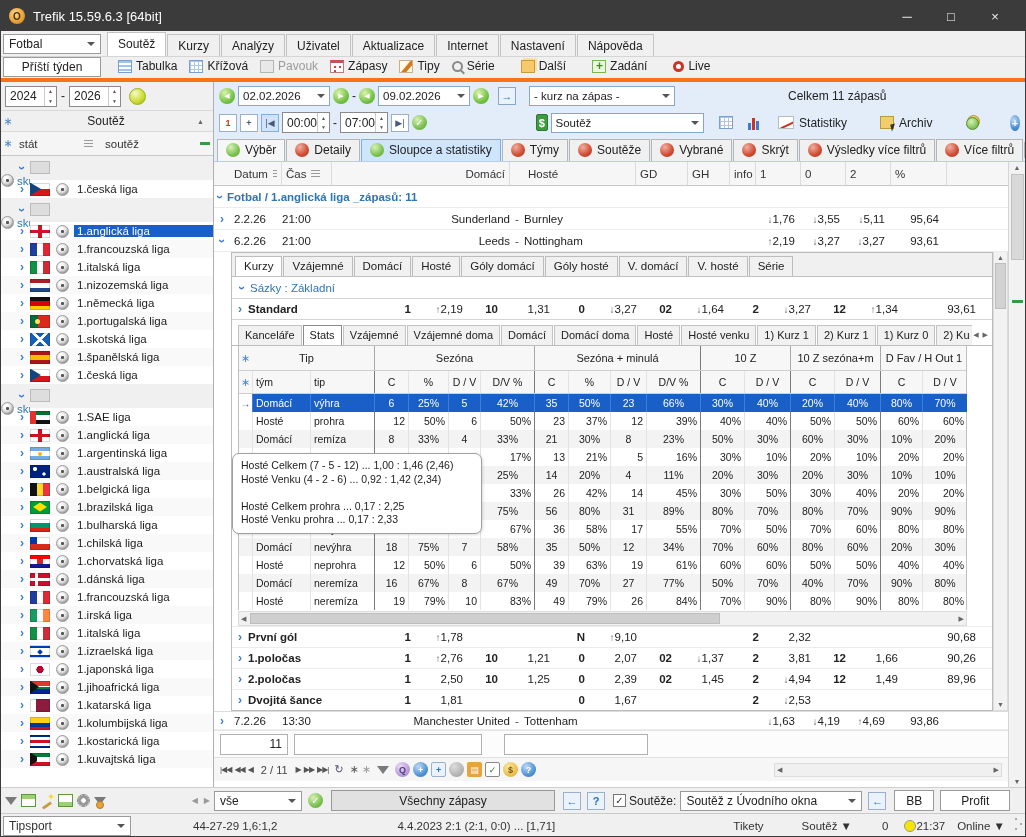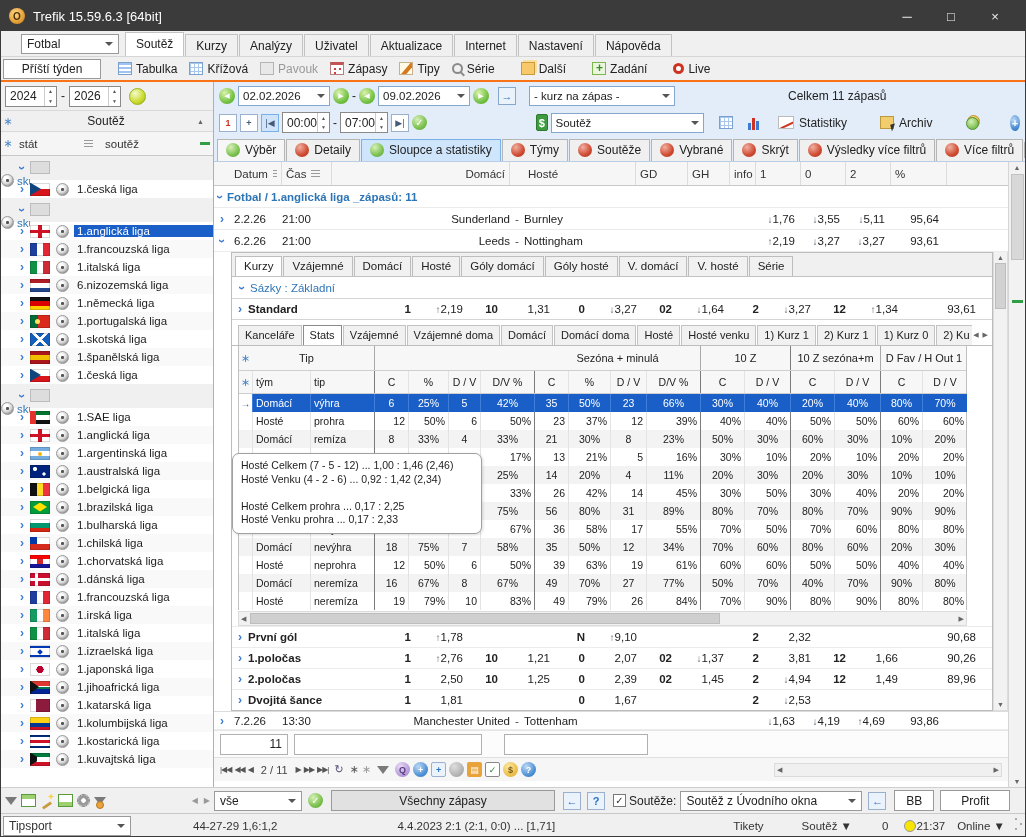--- a/index.html
+++ b/index.html
@@ -6,29 +6,29 @@
   body{margin:0;background:#888;font-family:"Liberation Sans","DejaVu Sans",sans-serif}
   .app{position:relative;width:1026px;height:837px;background:#f0f0f0;overflow:hidden;border:1px solid #3b3b3b;font-size:12px;color:#222}
 
   
   .titlebar{height:30px;background:#3b3b3b;color:#fff;display:flex;align-items:center;padding:0 8px;font-size:13px}
   .applogo{width:16px;height:16px;border-radius:50%;background:radial-gradient(circle at 40% 35%,#ffd98a,#e8a33b 55%,#b97a18);margin-right:8px;display:flex;align-items:center;justify-content:center;color:#4a3208;font-size:10px;font-weight:bold}
   .wbtns{margin-left:auto;display:flex}
   .wbtn{width:44px;height:30px;display:flex;align-items:center;justify-content:center;font-size:13px;color:#eee}
 
   
-  .menubar{height:26px;display:flex;align-items:flex-end;background:#f0f0f0;border-bottom:1px solid #d5d5d5;padding:0 18px}
+  .menubar{height:26px;display:flex;align-items:flex-end;background:#f0f0f0;border-bottom:1px solid #d5d5d5;padding:0 0}
   .combo{border:1px solid #9a9a9a;background:#fff;display:flex;align-items:center;height:20px;padding:0 5px;font-size:12px}
   .caret{width:0;height:0;border-top:4px solid #555;border-left:4px solid transparent;border-right:4px solid transparent;margin-left:auto}
   .sportcombo{width:98px;margin:0 6px 2px 2px;justify-content:center;gap:8px}
   .mtab{padding:4px 10px 3px;border:1px solid #c3c3c3;border-bottom:none;background:#f0f0f0;margin-right:1px;white-space:nowrap}
   .mtab.active{background:#fff;padding-bottom:5px}
 
   
-  .toolbar{height:25px;display:flex;align-items:center;background:#f0f0f0;border-bottom:2px solid #f97316;padding:0 2px;gap:2px}
+  .toolbar{height:25px;display:flex;align-items:flex-start;background:#f0f0f0;border-bottom:4px solid #f97316;padding:0 2px;gap:2px}
   .weekbtn{width:98px;height:20px;border:1px solid #9a9a9a;background:#fff;text-align:center;line-height:18px;margin-right:10px}
   .tbtn{display:flex;align-items:center;gap:4px;padding:2px 5px;white-space:nowrap}
   .tbtn.dis{color:#9a9a9a}
   .ic{width:14px;height:13px;display:inline-block;flex:none}
   .ic-tabulka{border:1px solid #7aa0d0;background-color:#fff;background-image:linear-gradient(#9ec4ef 2px,transparent 2px);background-size:100% 4px}
   .ic-krizova{border:1px solid #7aa0d0;background-color:#fff;background-image:repeating-linear-gradient(to right,#a9c7ea 0 1px,transparent 1px 4px),repeating-linear-gradient(#a9c7ea 0 1px,transparent 1px 4px)}
   .ic-pavouk{border:1px solid #b5b5b5;background:#e8e8e8}
   .ic-zapasy{border:1px solid #b97d7d;border-top:3px solid #c05555;background-color:#fff;background-image:radial-gradient(circle at 4px 4px,#d04040 1.2px,transparent 1.4px),radial-gradient(circle at 9px 4px,#d04040 1.2px,transparent 1.4px),radial-gradient(circle at 4px 8px,#d04040 1.2px,transparent 1.4px)}
   .ic-tipy{border:1px solid #c9b08a;background:#fffbe8;position:relative;overflow:hidden}
   .ic-tipy::after{content:"";position:absolute;left:6px;top:-2px;width:4px;height:16px;background:#d4791f;transform:rotate(40deg)}
@@ -412,21 +412,21 @@
     <span class="fl it"></span>
     <span class="ballr"></span>
     <span class="nm">1.italská liga</span>
   </div>
 
   <div class="side-row">
     <span class="ptr"></span>
     <span class="exp">›</span>
     <span class="fl nl"></span>
     <span class="ballr"></span>
-    <span class="nm">6.nizozemská liga</span>
+    <span class="nm">1.nizozemská liga</span>
   </div>
 
   <div class="side-row">
     <span class="ptr"></span>
     <span class="exp">›</span>
     <span class="fl de"></span>
     <span class="ballr"></span>
     <span class="nm">1.německá liga</span>
   </div>
 
@@ -910,20 +910,23 @@
                   <span class="sarr">◀</span>
                   <span class="sarr">▶</span>
                 </span>
               </div>
 
               <div class="stats">
                 <div class="sgrid sghd">
                   <span class="g sg1">
                       <span class="ast">∗</span>
                       <span>Tip</span>
+                    </span>
+                  <span class="g sg2">
+                      <span>Sezóna</span>
                     </span>
                   <span class="g sg3">
                       <span>Sezóna + minulá</span>
                     </span>
                   <span class="g sg4">
                       <span>10 Z</span>
                     </span>
                   <span class="g sg5">
                       <span>10 Z sezóna+m</span>
                     </span>

